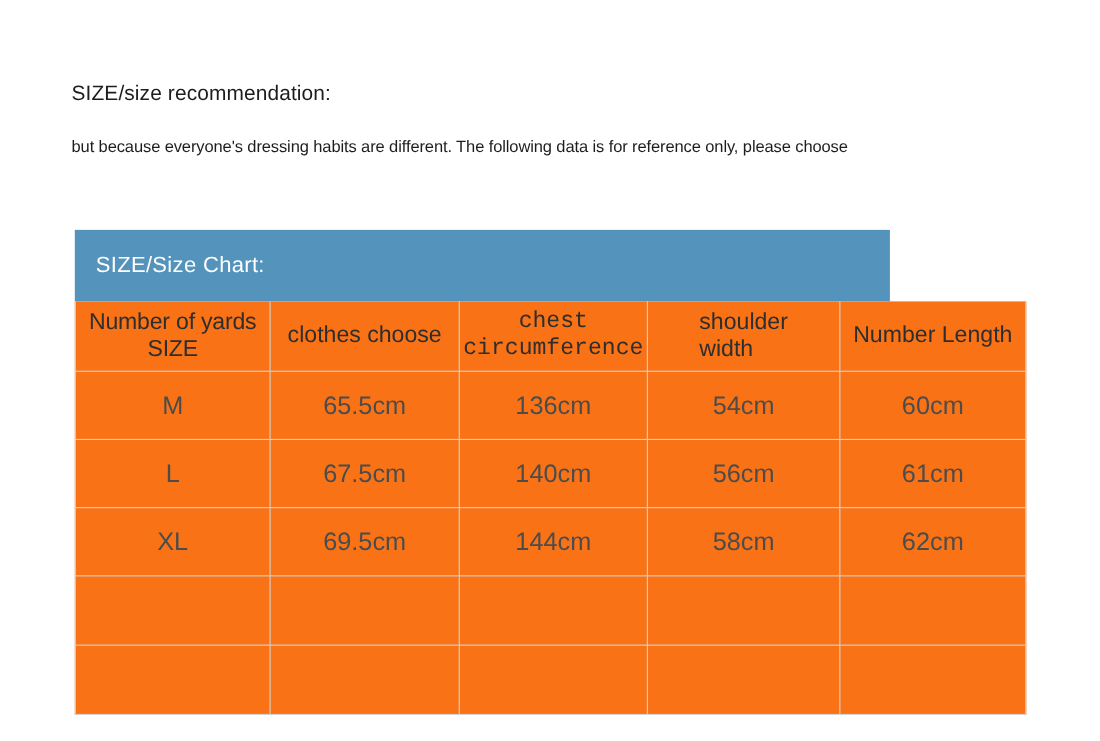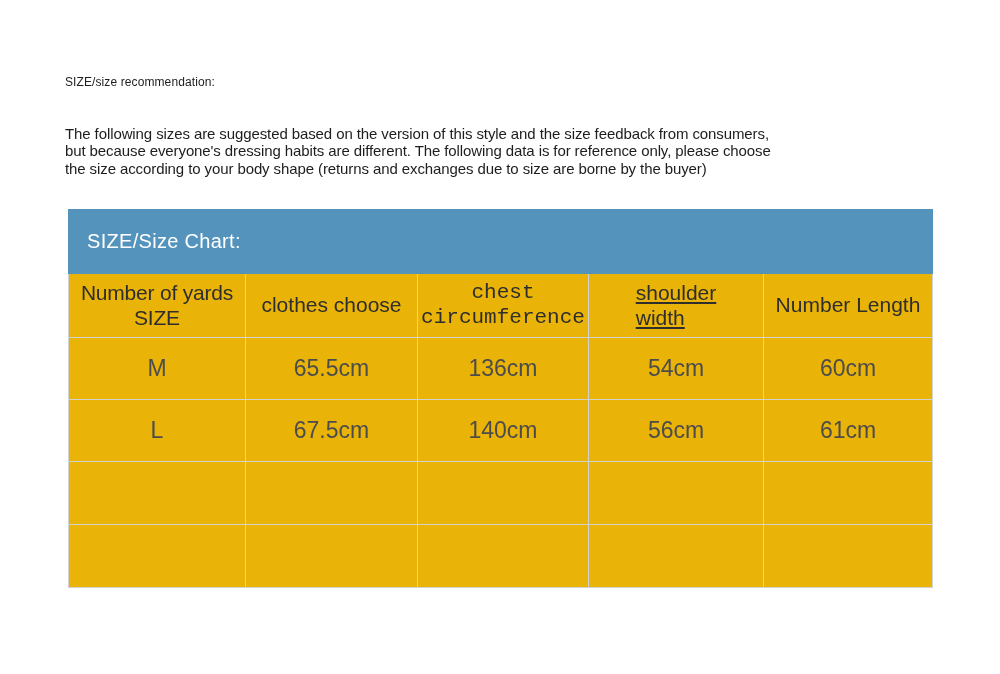--- a/index.html
+++ b/index.html
@@ -12,58 +12,58 @@
     height: 674px;
     position: relative;
     font-family: "Liberation Sans", sans-serif;
     color: #1d1d1d;
     overflow: hidden;
   }
   .section-title {
     position: absolute;
     left: 65px;
     top: 75px;
-    font-size: 12px;
+    font-size: 19px;
     letter-spacing: 0.1px;
     color: #1d1d1d;
   }
   .description {
     position: absolute;
     left: 65px;
     top: 125px;
     width: 875px;
     font-size: 15px;
     line-height: 17.4px;
     letter-spacing: -0.1px;
     color: #1d1d1d;
   }
   .banner {
     position: absolute;
     left: 68px;
     top: 209px;
-    width: 865px;
+    width: 741px;
     height: 65px;
     background: #5493bb;
     box-sizing: border-box;
     display: flex;
     align-items: center;
     padding-left: 19px;
   }
   .banner-title {
     color: #ffffff;
     font-size: 20px;
     letter-spacing: 0.3px;
   }
   table.size-table {
     position: absolute;
     left: 68px;
     top: 274px;
     border-collapse: collapse;
     table-layout: fixed;
-    background: #eab308;
+    background: #f97316;
   }
   table.size-table th,
   table.size-table td {
     border: 1px solid #d2d2d2;
     padding: 0;
     overflow: hidden;
   }
   tr.header-row th {
     border-top: none;
     height: 63px;
@@ -81,42 +81,39 @@
   th.hdr-chest {
     text-align: left;
     padding-left: 8px;
     white-space: pre-line;
     font-family: Liberation Mono, monospace;
   }
   th.hdr-shoulder .wrap-block {
     display: inline-block;
     text-align: left;
     white-space: pre-line;
-    text-decoration: underline;
   }
   tr.data-row td {
     height: 61px;
     font-size: 23px;
     color: #4c4c4c;
     text-align: center;
     vertical-align: middle;
   }
   tr.empty-row td {
     height: 62px;
   }
 </style>
 </head>
 <body>
 
 <div class="section-title">SIZE/size recommendation:</div>
 
 <div class="description">
-  <div>The following sizes are suggested based on the version of this style and the size feedback from consumers,</div>
   <div>but because everyone's dressing habits are different. The following data is for reference only, please choose</div>
-  <div>the size according to your body shape (returns and exchanges due to size are borne by the buyer)</div>
 </div>
 
 <div class="banner">
   <span class="banner-title">SIZE/Size Chart:</span>
 </div>
 
 <table class="size-table">
   <colgroup>
     <col style="width:177px">
     <col style="width:172px">
@@ -146,20 +143,27 @@
     </tr>
 
     <tr class="data-row">
       <td>L</td>
       <td>67.5cm</td>
       <td>140cm</td>
       <td>56cm</td>
       <td>61cm</td>
     </tr>
 
+    <tr class="data-row">
+      <td>XL</td>
+      <td>69.5cm</td>
+      <td>144cm</td>
+      <td>58cm</td>
+      <td>62cm</td>
+    </tr>
 
     <tr class="empty-row">
       <td></td>
       <td></td>
       <td></td>
       <td></td>
       <td></td>
     </tr>
 
     <tr class="empty-row">

